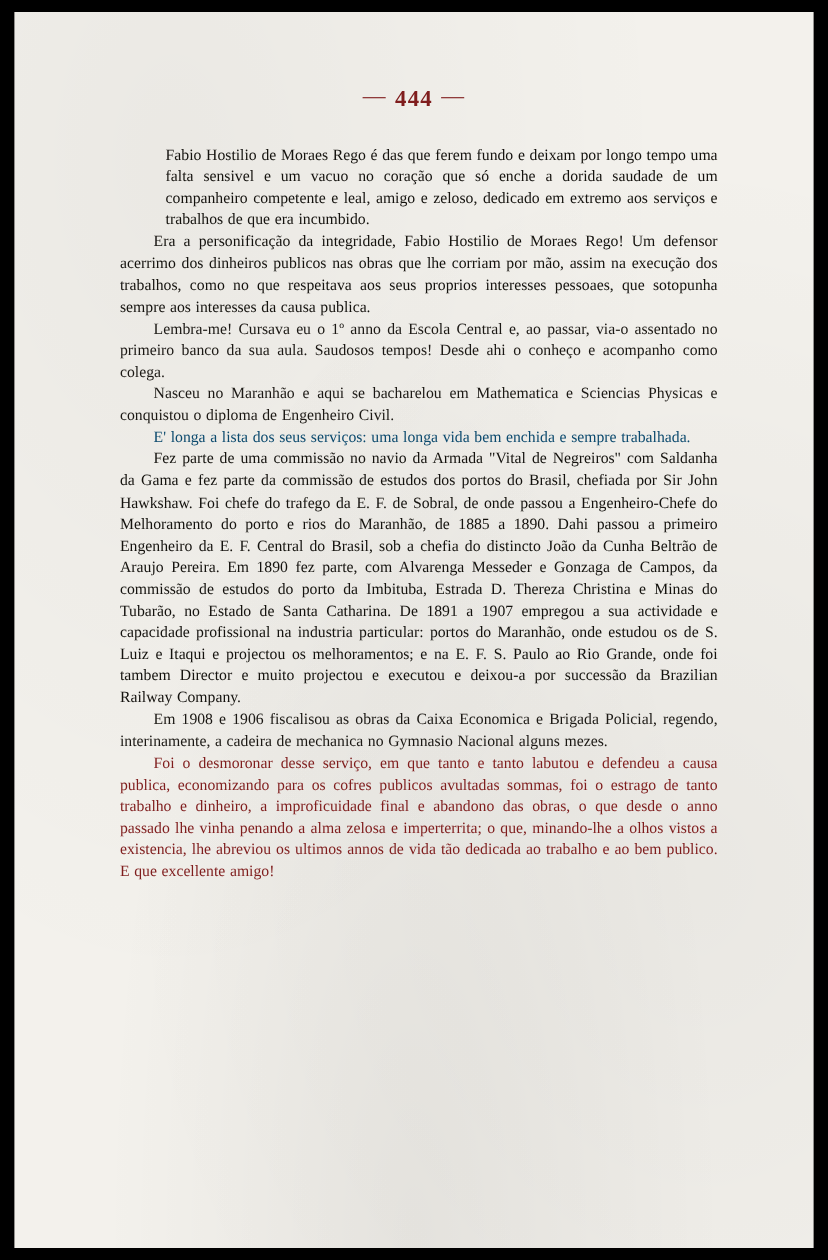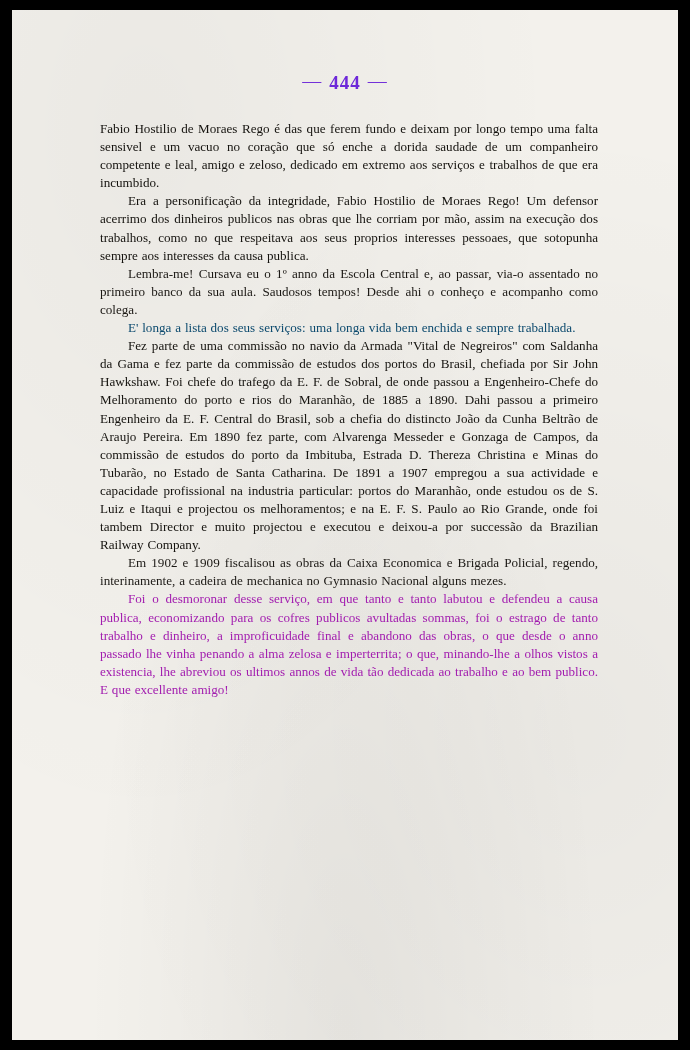--- a/index.html
+++ b/index.html
@@ -38,21 +38,21 @@
   .page-number {
     position: absolute;
     left: 0;
     right: 0;
     top: 62px;
     text-align: center;
     font-family: "Liberation Serif", serif;
     font-size: 19px;
     font-weight: bold;
     letter-spacing: 1px;
-    color: #6d28d9;
+    color: #7f1d1d;
   }
   .page-number .dash {
     font-weight: normal;
     padding: 0 7px;
     position: relative;
     top: -2px;
   }
   .body-text {
     position: absolute;
     left: 88px;
@@ -65,41 +65,43 @@
     text-align: justify;
     -webkit-font-smoothing: none;
   }
   .body-text p {
     margin: 0;
     text-indent: 28px;
     word-spacing: 0.6px;
   }
   .body-text p.noindent {
     text-indent: 0;
+    margin-left: 38px;
   }
   
   .f0 { color: #14120e; }
   .f1 { color: #1b1814; }
   .f2 { color: #0c4a6e; }
-  .f3 { color: #a21caf; }
+  .f3 { color: #7f1d1d; }
 </style>
 </head>
 <body>
 
 <div class="page">
   <div class="paper">
 
     <div class="page-number">
       <span class="dash">—</span><span>444</span><span class="dash">—</span>
     </div>
 
     <div class="body-text">
       <p class="noindent f0">Fabio Hostilio de Moraes Rego é das que ferem fundo e deixam por longo tempo uma falta sensivel e um vacuo no coração que só enche a dorida saudade de um companheiro competente e leal, amigo e zeloso, dedicado em extremo aos serviços e trabalhos de que era incumbido.</p>
       <p class="f0">Era a personificação da integridade, Fabio Hostilio de Moraes Rego! Um defensor acerrimo dos dinheiros publicos nas obras que lhe corriam por mão, assim na execução dos trabalhos, como no que respeitava aos seus proprios interesses pessoaes, que sotopunha sempre aos interesses da causa publica.</p>
       <p class="f1">Lembra-me! Cursava eu o 1º anno da Escola Central e, ao passar, via-o assentado no primeiro banco da sua aula. Saudosos tempos! Desde ahi o conheço e acompanho como colega.</p>
+      <p class="f1">Nasceu no Maranhão e aqui se bacharelou em Mathematica e Sciencias Physicas e conquistou o diploma de Engenheiro Civil.</p>
       <p class="f2">E' longa a lista dos seus serviços: uma longa vida bem enchida e sempre trabalhada.</p>
       <p class="f0">Fez parte de uma commissão no navio da Armada "Vital de Negreiros" com Saldanha da Gama e fez parte da commissão de estudos dos portos do Brasil, chefiada por Sir John Hawkshaw. Foi chefe do trafego da E. F. de Sobral, de onde passou a Engenheiro-Chefe do Melhoramento do porto e rios do Maranhão, de 1885 a 1890. Dahi passou a primeiro Engenheiro da E. F. Central do Brasil, sob a chefia do distincto João da Cunha Beltrão de Araujo Pereira. Em 1890 fez parte, com Alvarenga Messeder e Gonzaga de Campos, da commissão de estudos do porto da Imbituba, Estrada D. Thereza Christina e Minas do Tubarão, no Estado de Santa Catharina. De 1891 a 1907 empregou a sua actividade e capacidade profissional na industria particular: portos do Maranhão, onde estudou os de S. Luiz e Itaqui e projectou os melhoramentos; e na E. F. S. Paulo ao Rio Grande, onde foi tambem Director e muito projectou e executou e deixou-a por successão da Brazilian Railway Company.</p>
-      <p class="f1">Em 1902 e 1909 fiscalisou as obras da Caixa Economica e Brigada Policial, regendo, interinamente, a cadeira de mechanica no Gymnasio Nacional alguns mezes.</p>
+      <p class="f1">Em 1908 e 1906 fiscalisou as obras da Caixa Economica e Brigada Policial, regendo, interinamente, a cadeira de mechanica no Gymnasio Nacional alguns mezes.</p>
       <p class="f3">Foi o desmoronar desse serviço, em que tanto e tanto labutou e defendeu a causa publica, economizando para os cofres publicos avultadas sommas, foi o estrago de tanto trabalho e dinheiro, a improficuidade final e abandono das obras, o que desde o anno passado lhe vinha penando a alma zelosa e imperterrita; o que, minando-lhe a olhos vistos a existencia, lhe abreviou os ultimos annos de vida tão dedicada ao trabalho e ao bem publico. E que excellente amigo!</p>
     </div>
 
   </div>
 </div>
 
 </body></html>

